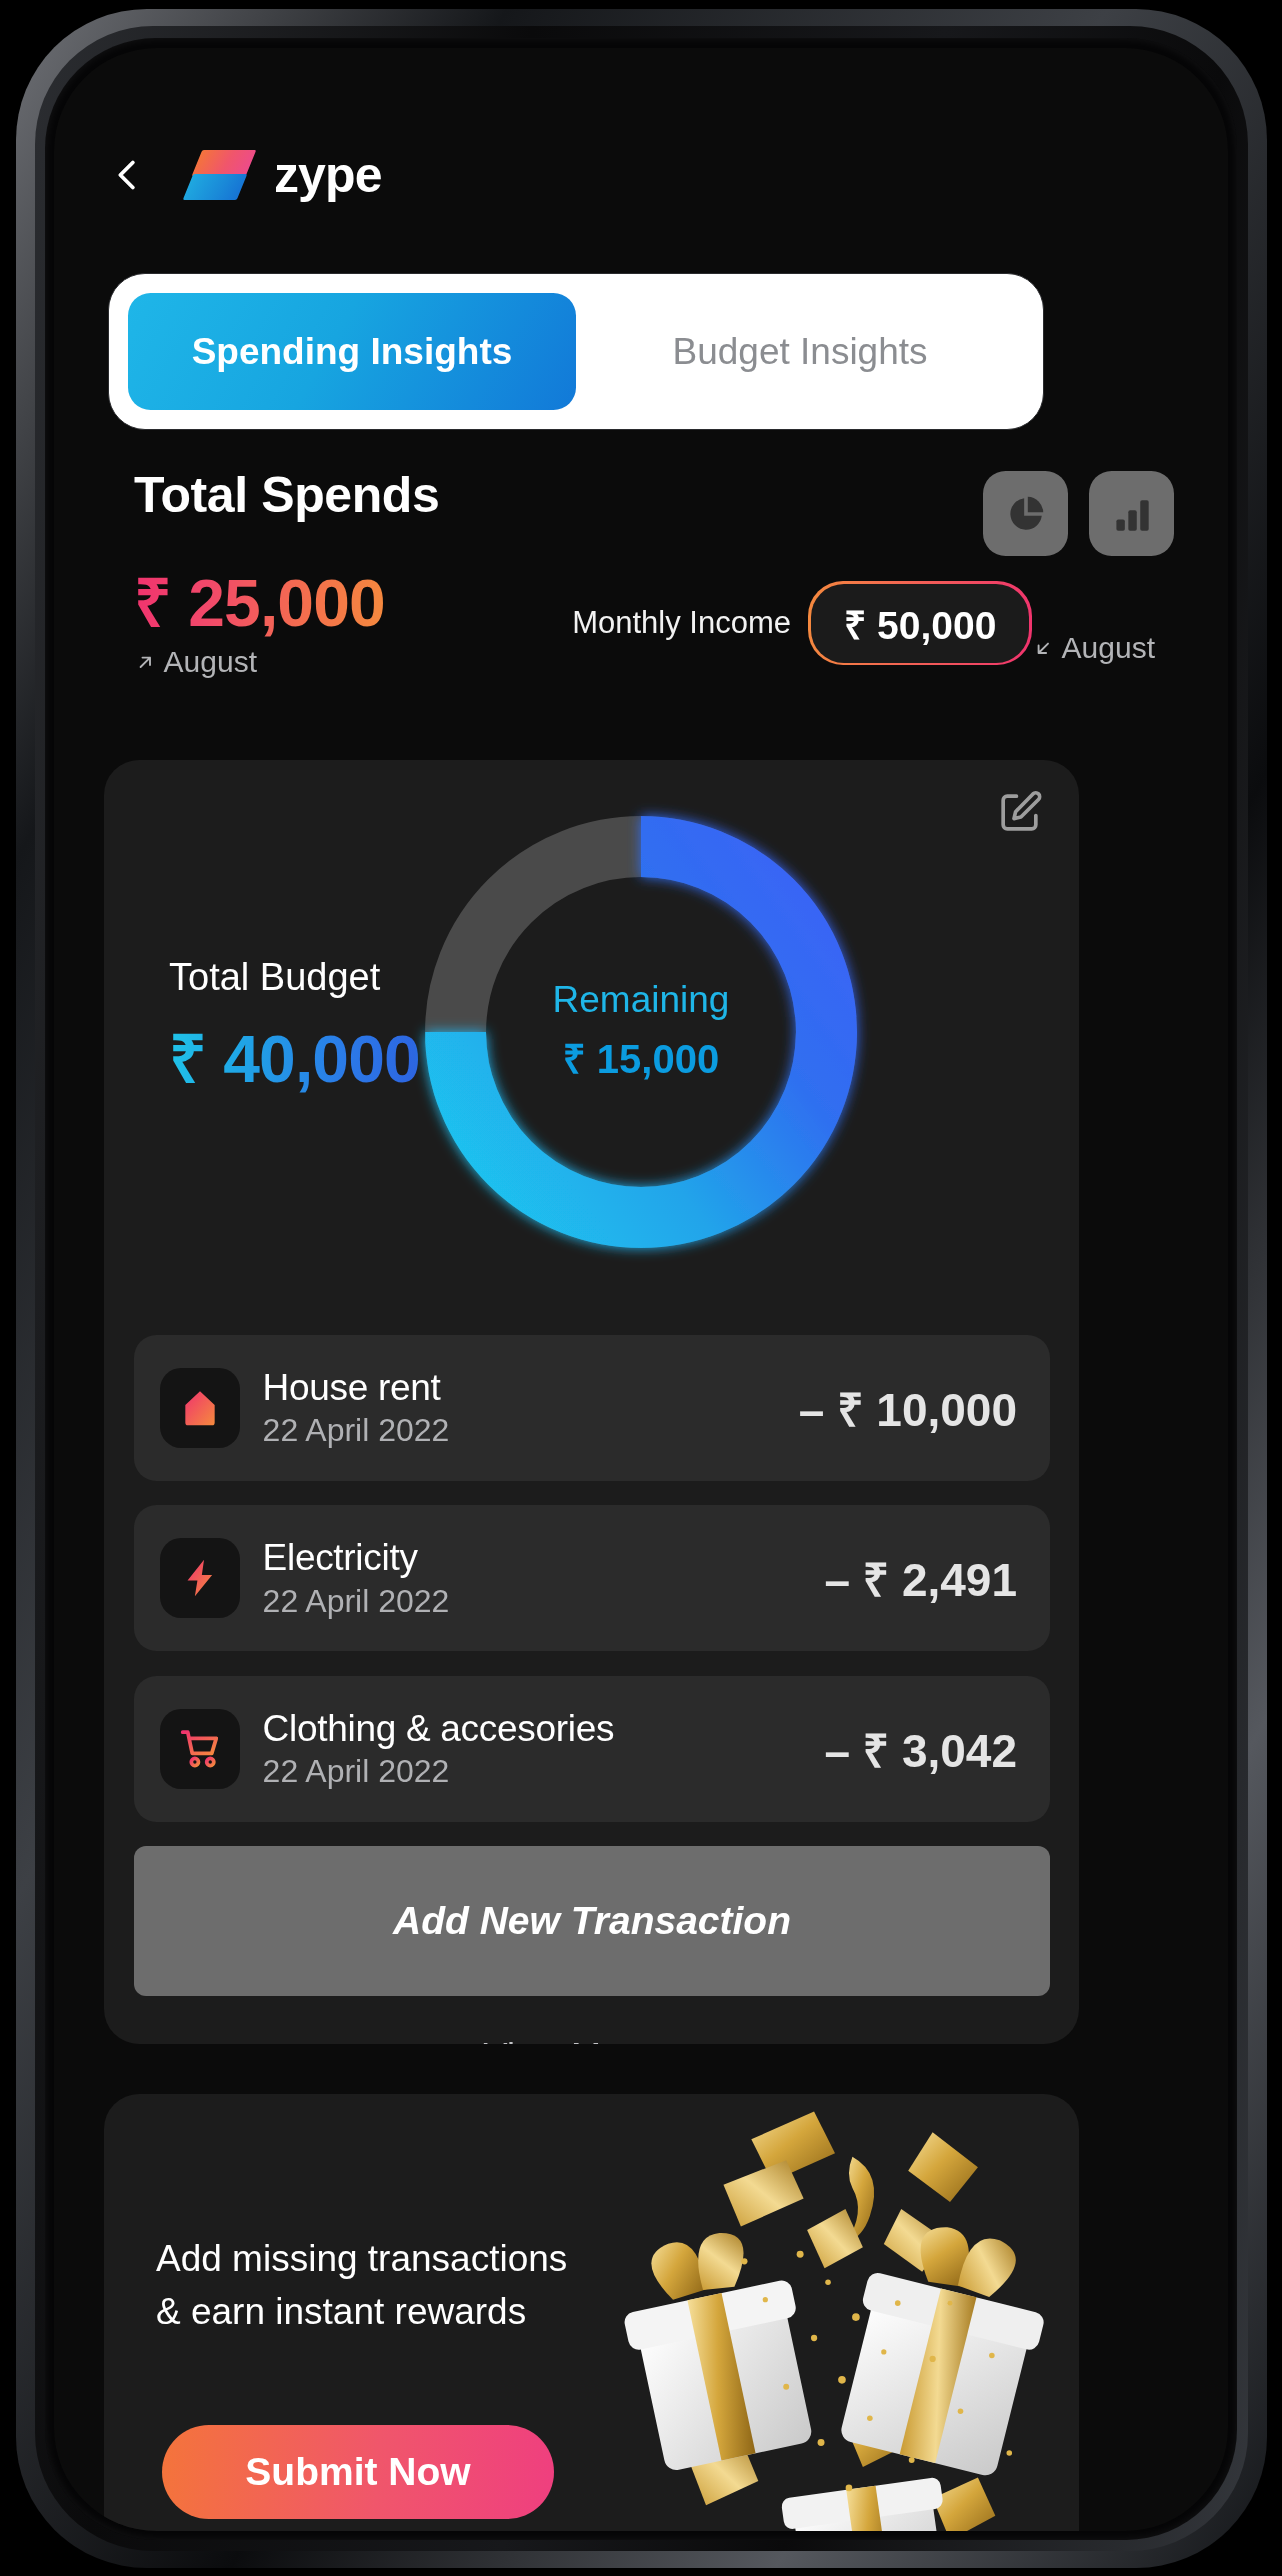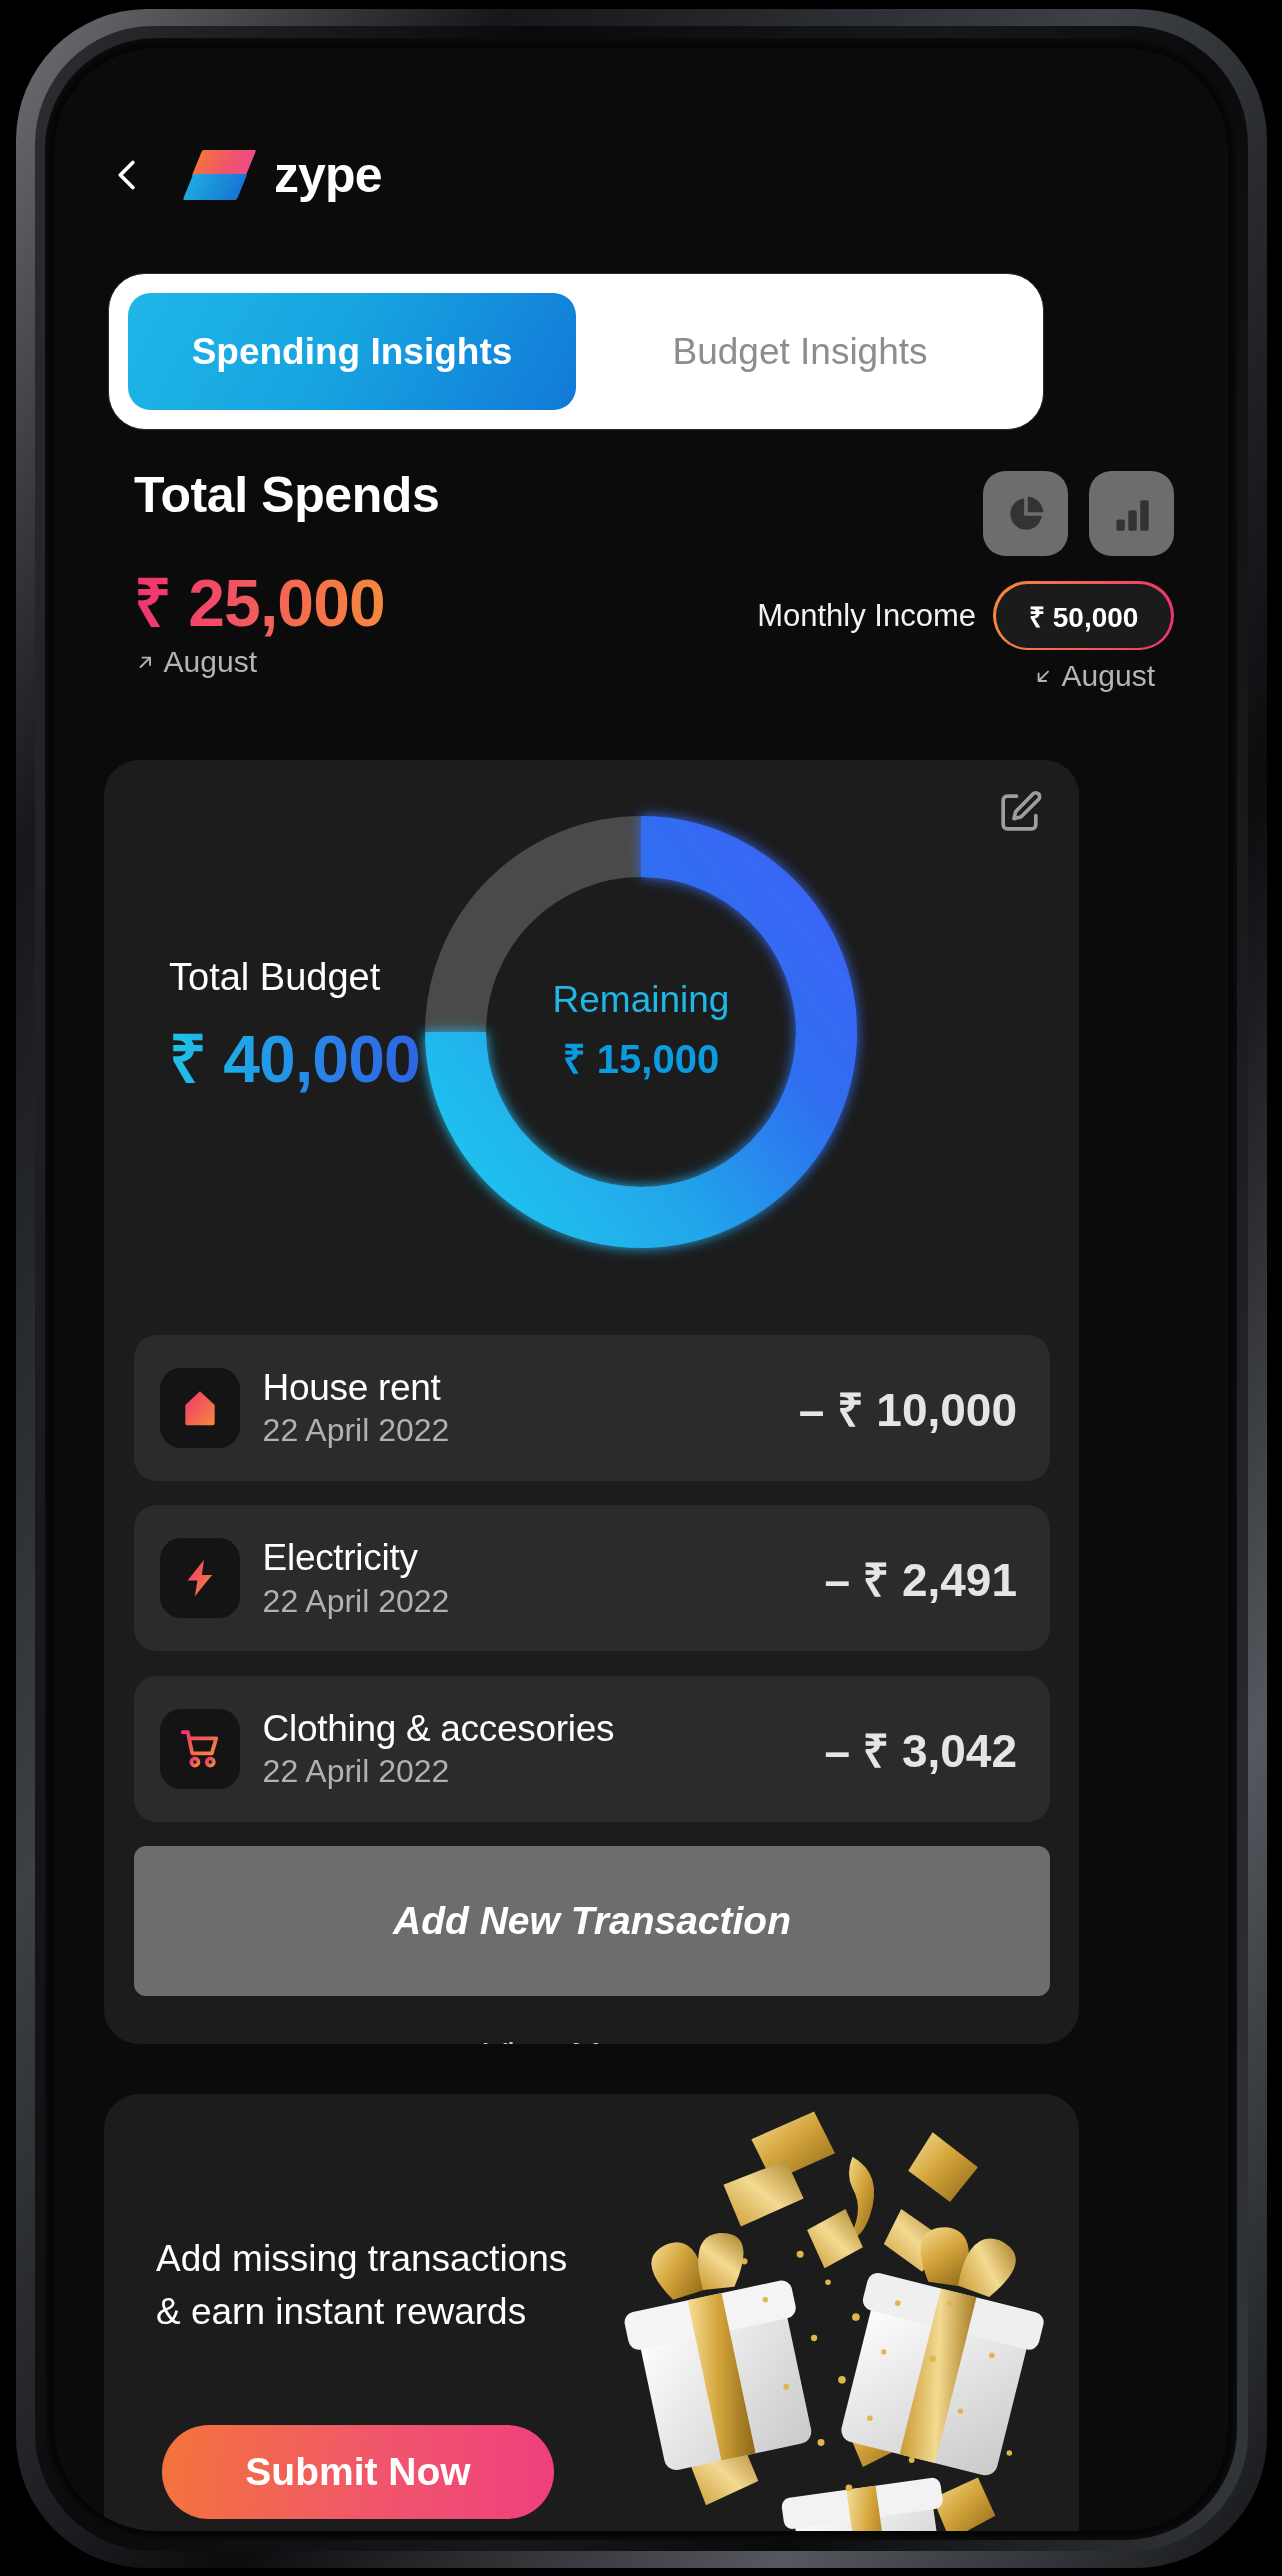--- a/index.html
+++ b/index.html
@@ -152,34 +152,34 @@
     background: linear-gradient(95deg,#f0336e 0%, #f1496a 30%, #f4724b 72%, #f58a3e 100%);
     -webkit-background-clip: text; background-clip: text;
     color: transparent; -webkit-text-fill-color: transparent;
     line-height: 1.05;
   }
   .spend-month {
     margin-top: 7px;
     color: #b3b4b7; font-size: 30px;
     display: flex; align-items: center; gap: 7px;
   }
-  .income-block { display: flex; flex-direction: column; align-items: flex-end; margin-top: 12.2px; }
+  .income-block { display: flex; flex-direction: row; align-items: flex-end; margin-top: 12.2px; }
   .income-line { display: flex; align-items: center; gap: 17.4px; }
   .income-label { color: #f2f2f2; font-size: 31px; }
   .income-pill {
     padding: 2.6px;
     border-radius: 35px;
     background: linear-gradient(95deg,#f58a3e 0%, #f0336e 100%);
     cursor: pointer;
   }
   .income-pill-inner {
     background: #1b1b1b;
     border-radius: 33px;
     padding: 13px 33px;
-    color: #ffffff; font-size: 28px; font-weight: 700;
+    color: #ffffff; font-size: 39px; font-weight: 700;
     white-space: nowrap;
   }
   .income-month {
     margin-top: 8.7px; margin-right: 19px;
     color: #b3b4b7; font-size: 30px;
     display: flex; align-items: center; gap: 7px;
   }
 
   
   .budget-card {

